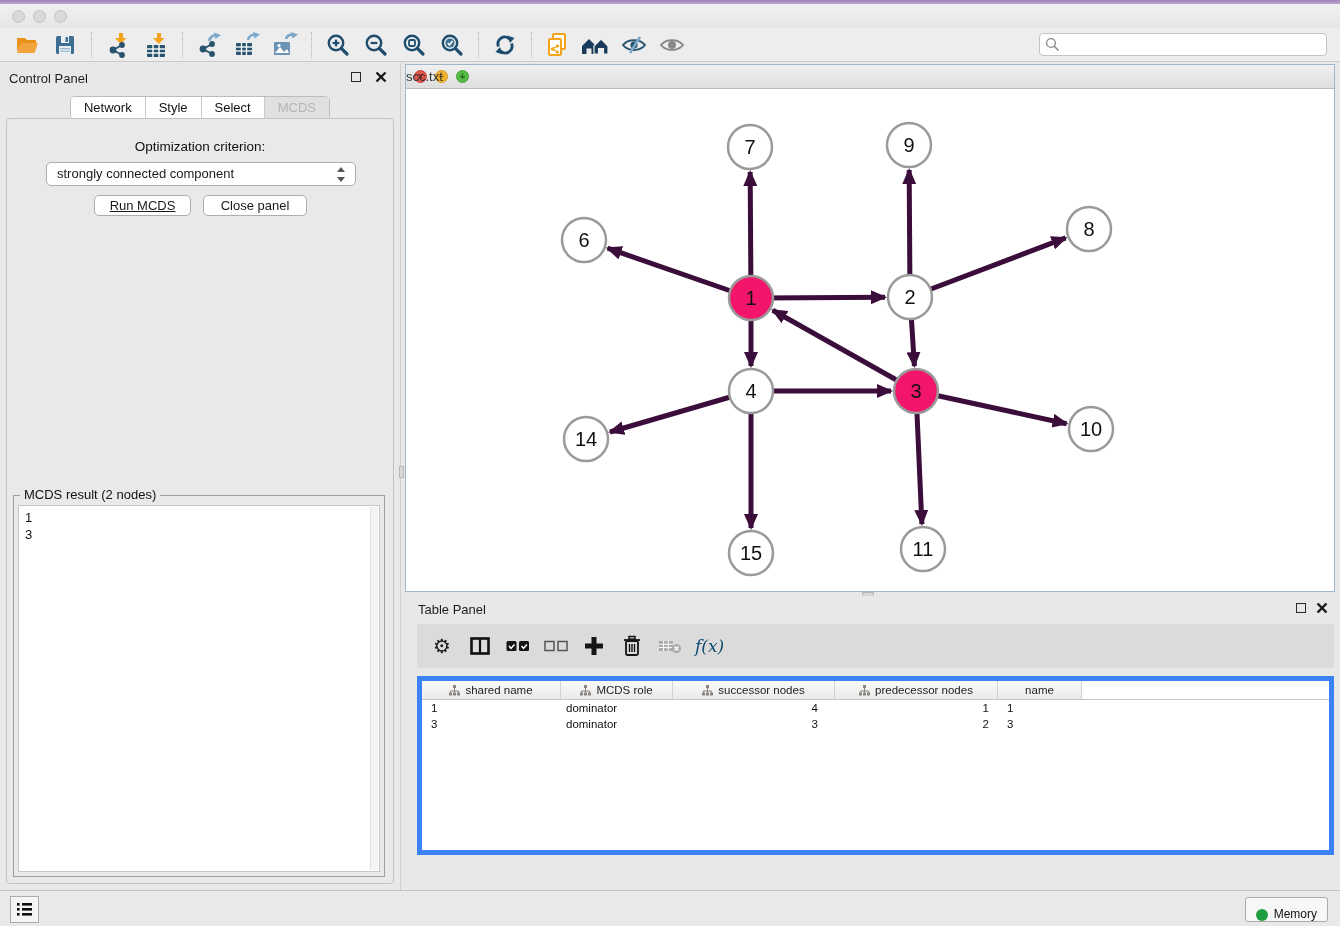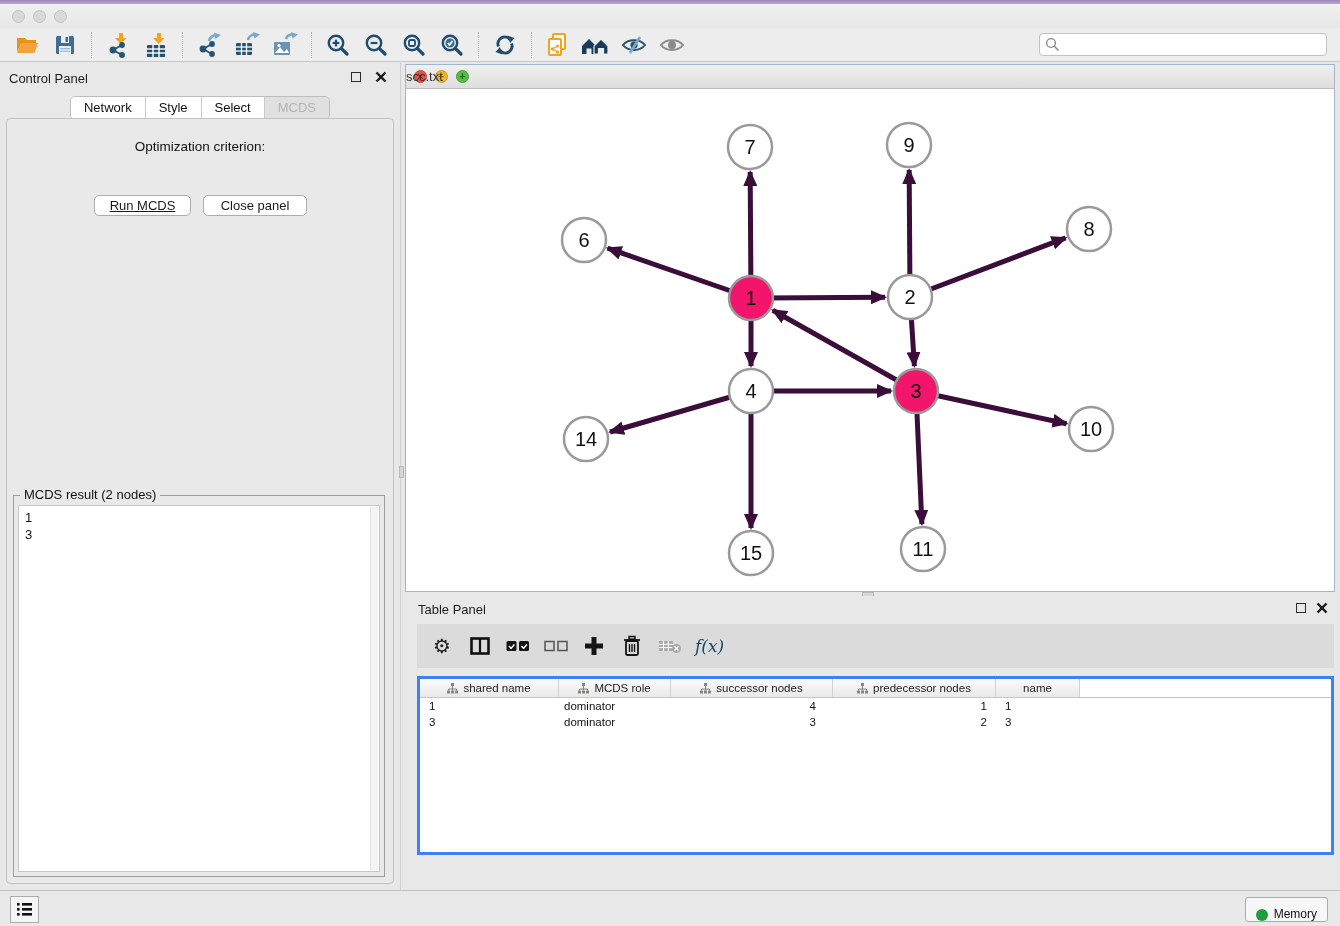--- a/index.html
+++ b/index.html
@@ -89,21 +89,21 @@
   
   #table-panel { position:absolute; left:405px; top:596px; width:935px; height:294px; background:#E8E8E8; }
   #tp-title { position:absolute; left:13px; top:6px; font-size:13px; color:#1d1d1d; }
   #tp-toolbar { position:absolute; left:12px; right:6px; top:28px; height:44px; background:#DBDBDB;
     display:flex; align-items:center; padding-left:12px; }
   .tpt-btn { height:30px; min-width:26px; display:flex; align-items:center; justify-content:center; margin-right:12px; }
   #gear-glyph { font-size:20px; color:#1b1b1b; line-height:20px; font-family:"DejaVu Sans", sans-serif; }
   #fx-glyph { font-size:17px; color:#0c4a6e; font-family:"DejaVu Serif", serif; font-style:italic; }
 
   #node-table { position:absolute; left:12px; right:6px; top:80px; height:179px; background:#fff;
-    border:3px solid #3b82f6; overflow:hidden; }
+    border:5px solid #3b82f6; overflow:hidden; }
   #table-header { display:flex; height:19px; border-bottom:1px solid #C6C6C6; background:#fff; }
   .th { display:flex; align-items:center; justify-content:center; gap:5px;
     background:linear-gradient(#FBFBFB,#E9E9E9); border-right:1px solid #D2D2D2;
     font-size:11.5px; color:#222; flex:0 0 auto; height:100%; }
   .tr { display:flex; height:16px; align-items:center; }
   .td { font-size:11.5px; color:#111; flex:0 0 auto; height:100%; line-height:16px; }
   .td.left { text-align:left; }
   .td.right { text-align:right; }
 
   #tp-tabs { position:absolute; left:0; right:0; top:263px; display:flex; justify-content:center; }
@@ -303,20 +303,27 @@
   <div id="cp-header">
     <span id="cp-title">Control Panel</span>
     <span class="panel-float" style="right:39px"></span>
     <svg class="panel-close" style="right:13px" viewBox="0 0 12 12">
         <line x1="1.5" y1="1.5" x2="10.5" y2="10.5" stroke="#1a1a1a" stroke-width="2.4"></line>
         <line x1="10.5" y1="1.5" x2="1.5" y2="10.5" stroke="#1a1a1a" stroke-width="2.4"></line>
       </svg>
   </div>
   <div id="cp-box">
     <div id="opt-label">Optimization criterion:</div>
+    <div id="opt-dropdown">
+      <span>strongly connected component</span>
+      <span id="opt-stepper">
+          <span class="up"></span>
+          <span class="down"></span>
+        </span>
+    </div>
     <div class="cp-btn" id="run-btn">Run MCDS</div>
     <div class="cp-btn" id="closepanel-btn">Close panel</div>
     <div id="mcds-group">
       <span id="mcds-legend">MCDS result (2 nodes)</span>
       <div id="mcds-inner">
         <div id="mcds-result-text">1
 3</div>
         <div id="mcds-scrollbar"></div>
       </div>
     </div>

